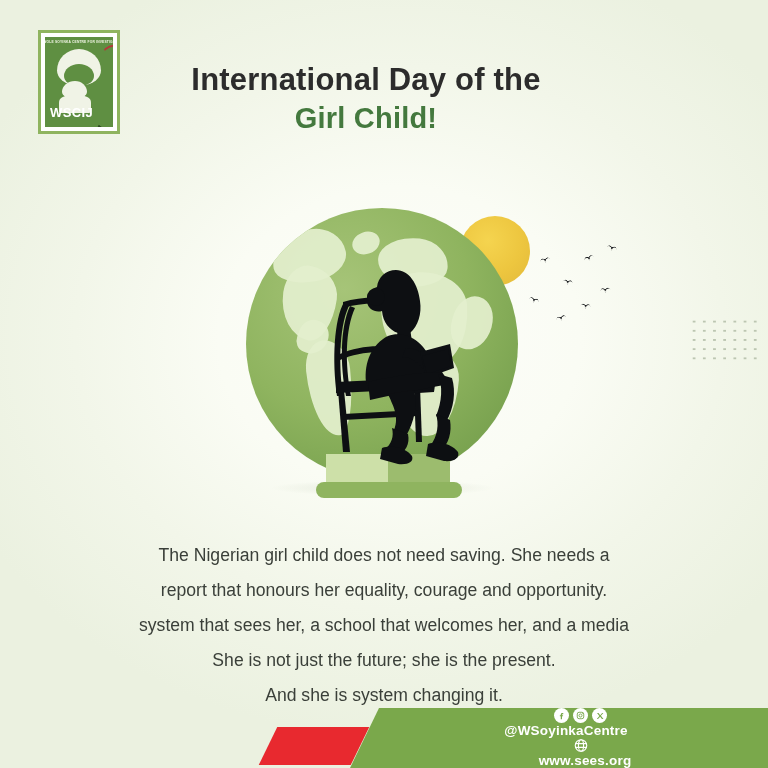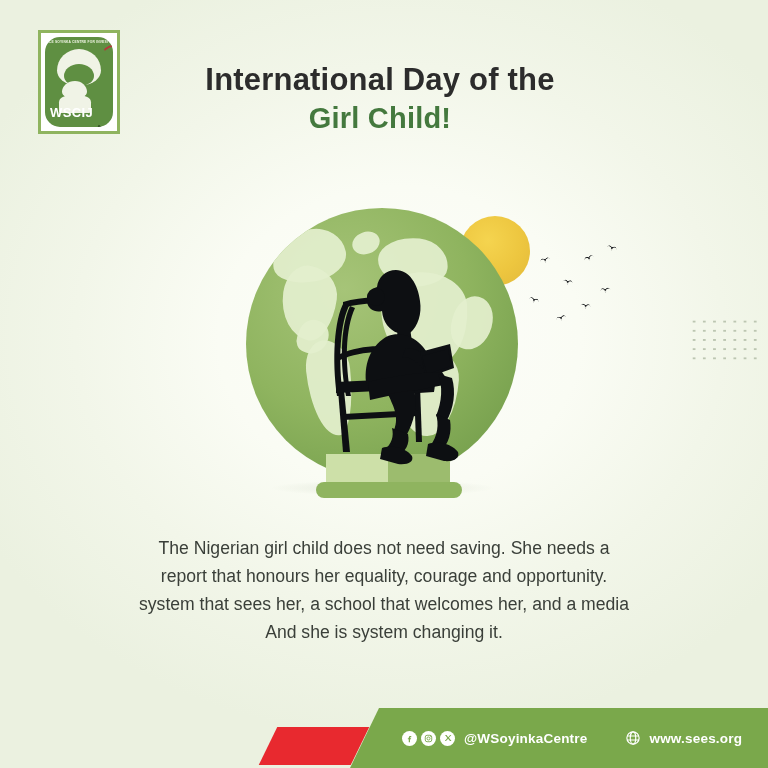--- a/index.html
+++ b/index.html
@@ -15,21 +15,21 @@
   }
 
   
   #logo-badge{
     position:absolute;left:38px;top:30px;width:82px;height:104px;
     border:3px solid #8fb45f;background:#ffffff;box-sizing:border-box;
     padding:4px;
   }
   #logo-inner{
     position:relative;width:100%;height:100%;
-    background:#5f8f42;overflow:hidden;border-radius:15px;
+    background:#5f8f42;overflow:hidden;
   }
   .logo-topline{
     position:absolute;top:3px;left:0;right:0;text-align:center;
     font-size:3.1px;letter-spacing:.18px;color:#f2f6e6;font-weight:700;
     white-space:nowrap;transform:scale(1.05);
   }
   .logo-hair{
     position:absolute;left:12px;top:12px;width:44px;height:36px;
     background:#f0f3e6;border-radius:50% 50% 42% 42%/60% 60% 40% 40%;
   }
@@ -51,21 +51,21 @@
   .logo-stroke.s1{left:40px;top:6px;width:34px;height:80px;border:2.2px solid #b4383a;border-color:#b4383a transparent transparent transparent;transform:rotate(18deg);}
   .logo-stroke.s2{left:44px;top:44px;width:30px;height:46px;border:2px solid #2c4a1f;border-color:transparent transparent #2c4a1f transparent;transform:rotate(-8deg);}
   .logo-stroke.s3{left:46px;top:58px;width:26px;height:34px;border:1.8px solid #c8442f;border-color:transparent transparent #c8442f transparent;transform:rotate(-14deg);}
   .logo-wordmark{
     position:absolute;left:5px;bottom:7px;
     font-size:13px;font-weight:700;color:#ffffff;letter-spacing:.4px;
   }
 
   
   #headings{
-    position:absolute;left:130px;top:62px;width:500px;text-align:center;
+    position:absolute;left:116px;top:62px;width:500px;text-align:center;
   }
   #title-line1{
     font-size:31px;font-weight:700;color:#2c2c2c;letter-spacing:.2px;
     line-height:1.15;
   }
   #title-line2{
     font-size:29px;font-weight:700;color:#44793e;letter-spacing:.2px;
     line-height:1.15;margin-top:4px;
   }
 
@@ -121,38 +121,38 @@
     border-top:1.6px solid #15171a;border-radius:50%;
   }
   .bird:before{left:0;transform:rotate(28deg);}
   .bird:after{right:0;transform:rotate(-28deg);}
 
   
   #body-copy{
     position:absolute;left:78px;top:534px;width:612px;text-align:center;
     font-size:17.6px;line-height:28px;color:#3a3f39;
   }
-  #body-copy p{margin:0;}
+  #body-copy p{margin:7px;}
 
   
   #footer{position:absolute;left:0;bottom:0;width:768px;height:72px;}
   #footer-red{
     position:absolute;left:268px;bottom:3px;width:92px;height:38px;
     background:#e8292f;
     transform:skewX(-26deg);
   }
   #footer-green{
     position:absolute;left:350px;bottom:0px;width:418px;height:60px;
     background:#7aa84b;
     clip-path:polygon(29px 0, 418px 0, 418px 60px, 0px 60px);
   }
   #footer-content{
     position:absolute;left:0;top:0;width:418px;height:60px;
     display:flex;align-items:center;padding-left:52px;box-sizing:border-box;
-    color:#ffffff;font-size:13.5px;font-weight:700;letter-spacing:.2px;
+    color:#ffffff;font-size:13.5px;font-weight:700;letter-spacing:.2px;flex-direction:column;
   }
   .social-icons{display:flex;align-items:center;gap:4px;margin-right:9px;}
   .si{
     width:15px;height:15px;border-radius:50%;background:#ffffff;color:#7aa84b;
     display:flex;align-items:center;justify-content:center;
     font-size:10px;font-weight:700;line-height:1;
   }
   .si svg{display:block;}
   #handle-text{margin-right:38px;}
   .globe-icon{width:16px;height:16px;margin-right:8px;display:block;}
@@ -250,20 +250,21 @@
     <div class="bird" style="left:372px;top:90px;transform:rotate(-6deg);"></div>
     <div class="bird" style="left:300px;top:100px;transform:rotate(18deg);"></div>
     <div class="bird" style="left:328px;top:118px;transform:rotate(-16deg);"></div>
     <div class="bird" style="left:352px;top:106px;transform:rotate(4deg);"></div>
   </div>
 
   <div id="body-copy">
     <p>The Nigerian girl child does not need saving. She needs a</p>
     <p>report that honours her equality, courage and opportunity.</p>
     <p>system that sees her, a school that welcomes her, and a media</p>
+    <p>She is not just the future; she is the present.</p>
     <p>And she is system changing it.</p>
   </div>
 
   <div id="footer">
     <div id="footer-red"></div>
     <div id="footer-green">
       <div id="footer-content">
 
         <div class="social-icons">
           <span class="si">

